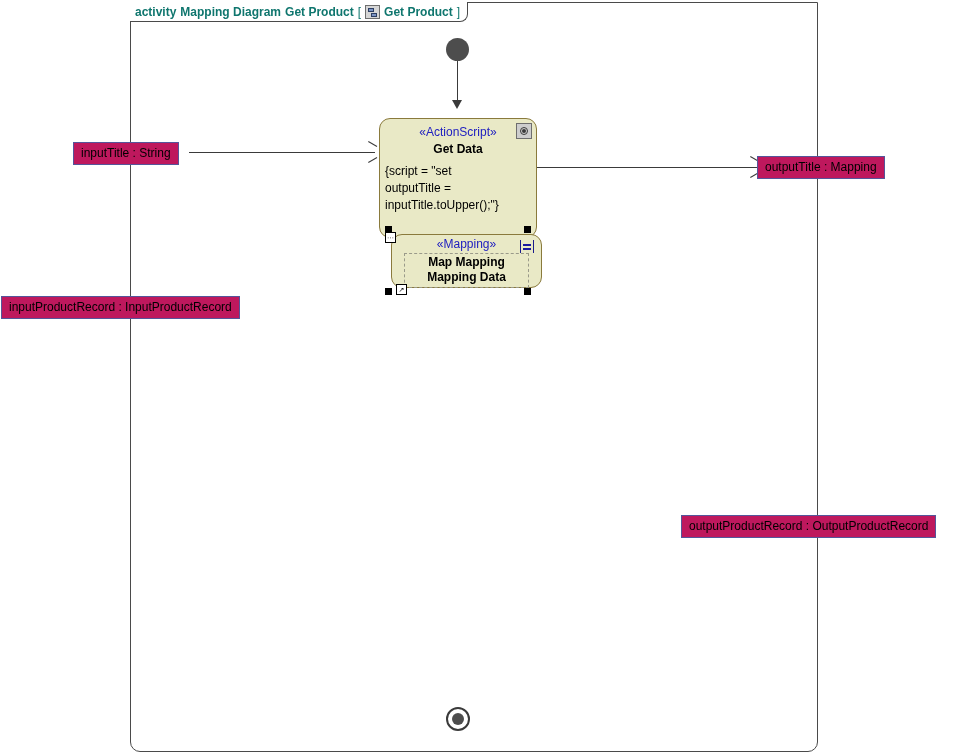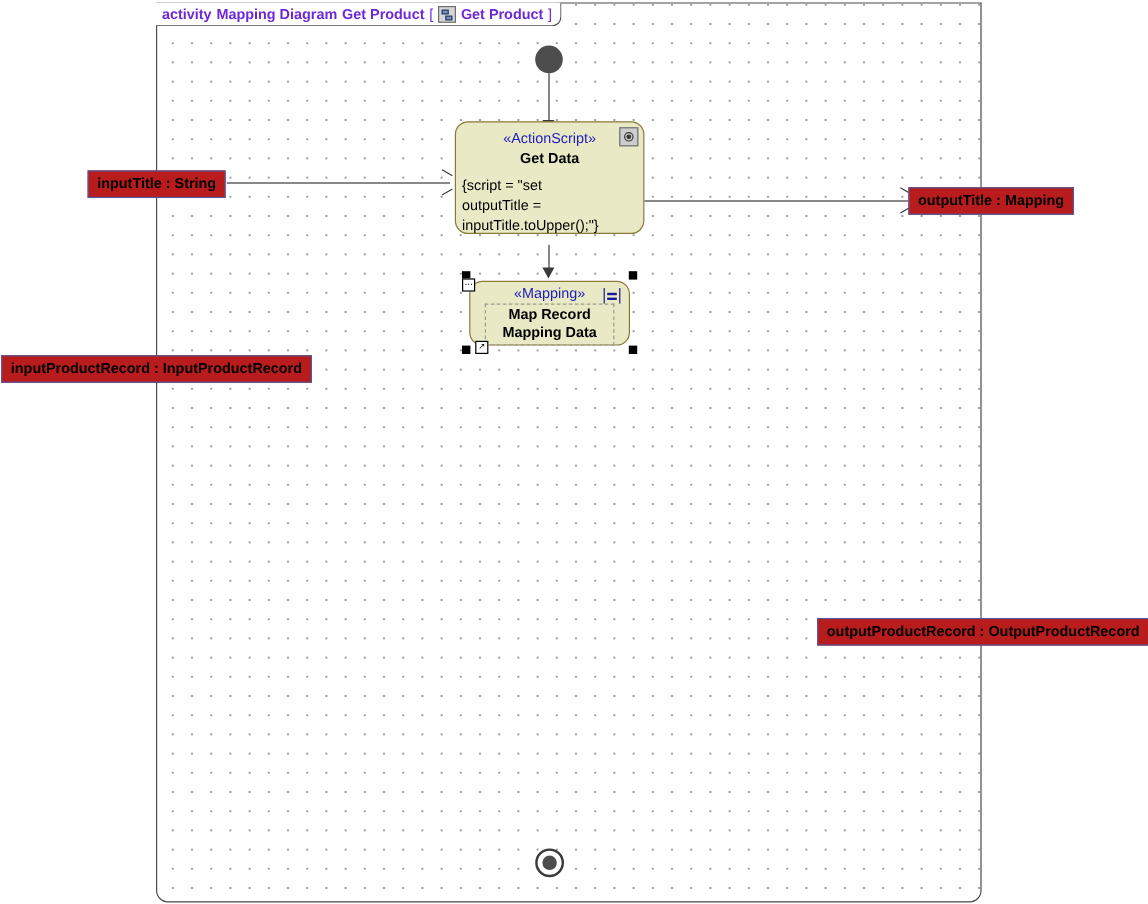--- a/index.html
+++ b/index.html
@@ -42,21 +42,21 @@
     align-items: center;
     gap: 4px;
     background: #ffffff;
     border: 1px solid #4a4a4a;
     border-top: none;
     border-left: none;
     border-radius: 0 0 8px 0;
     box-sizing: border-box;
     white-space: nowrap;
     font-size: 12px;
-    color: #6d28d9;
+    color: #0f766e;
     z-index: 6;
   }
   #frame-label .kw {
     font-weight: bold;
     font-size: 12px;
   }
   #frame-label .nm { font-size: 12px; font-weight: bold; }
   #frame-label .br { font-size: 12px; }
 
   .diag-icon {
@@ -113,23 +113,23 @@
   .node-body {
     color: #000000;
     font-size: 12px;
     line-height: 17px;
     white-space: pre;
   }
 
   
   #node-get-title {
     left: 379px;
-    top: 101px;
+    top: 118px;
     width: 158px;
-    height: 94px;
+    height: 120px;
     padding-top: 4px;
   }
   #node-get-title .stereotype { margin-top: 2px; }
   #node-get-title .node-name  { margin-top: 3px; }
   #node-get-title .node-body  { margin-top: 7px; padding-left: 5px; }
 
   .script-icon {
     position: absolute;
     right: 4px;
     top: 4px;
@@ -154,21 +154,21 @@
     left: 5px; top: 5px;
     width: 4px; height: 4px;
     background: #3a3a3a;
     border-radius: 50%;
   }
 
   
   #node-mapping {
     left: 391px;
     top: 234px;
-    width: 134px;
+    width: 151px;
     height: 54px;
   }
   #node-mapping .stereotype { margin-top: 2px; }
   #node-mapping .map-inner {
     margin: 2px 12px 0 12px;
     border: 1px dashed #9a9a8a;
     padding: 1px 0 2px 0;
   }
   #node-mapping .node-name { font-size: 12px; line-height: 15px; }
 
@@ -249,26 +249,26 @@
     position: absolute;
     left: 4px; top: 4px;
     width: 12px; height: 12px;
     border-radius: 50%;
     background: #4d4d4d;
   }
 
   
   .param {
     position: absolute;
-    background: #b91c1c;
+    background: #be185d;
     border: 1px solid #55559a;
     box-sizing: border-box;
     color: #000000;
     font-size: 12px;
-    font-weight: bold;
+    font-weight: normal;
     padding: 3px 7px 4px 7px;
     white-space: nowrap;
     z-index: 5;
   }
   #param-input-title      { left: 73px;  top: 142px; }
   #param-output-title     { left: 757px; top: 156px; }
   #param-input-record     { left: 1px;   top: 296px; }
   #param-output-record    { left: 681px; top: 515px; }
 
   
@@ -348,21 +348,21 @@
 
   <div class="action-node" id="node-mapping">
     <div class="map-icon">
       <span class="bar-l"></span>
         <span class="bar-r"></span>
       <span class="eq1"></span>
         <span class="eq2"></span>
     </div>
     <div class="stereotype">«Mapping»</div>
     <div class="map-inner">
-      <div class="node-name">Map Record</div>
+      <div class="node-name">Map Mapping</div>
       <div class="node-name">Mapping Data</div>
     </div>
   </div>
 
   <div class="handle" style="left:385px; top:226px;"></div>
   <div class="handle" style="left:524px; top:226px;"></div>
   <div class="handle" style="left:385px; top:288px;"></div>
   <div class="handle" style="left:524px; top:288px;"></div>
   <div class="mini-box" style="left:385px; top:232px;">⋯</div>
   <div class="mini-box" style="left:396px; top:284px;">↗</div>

